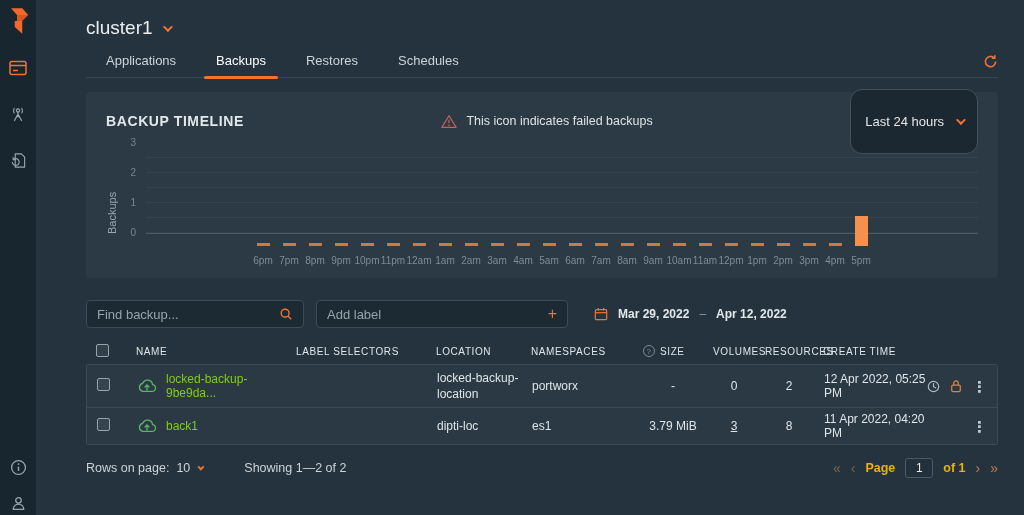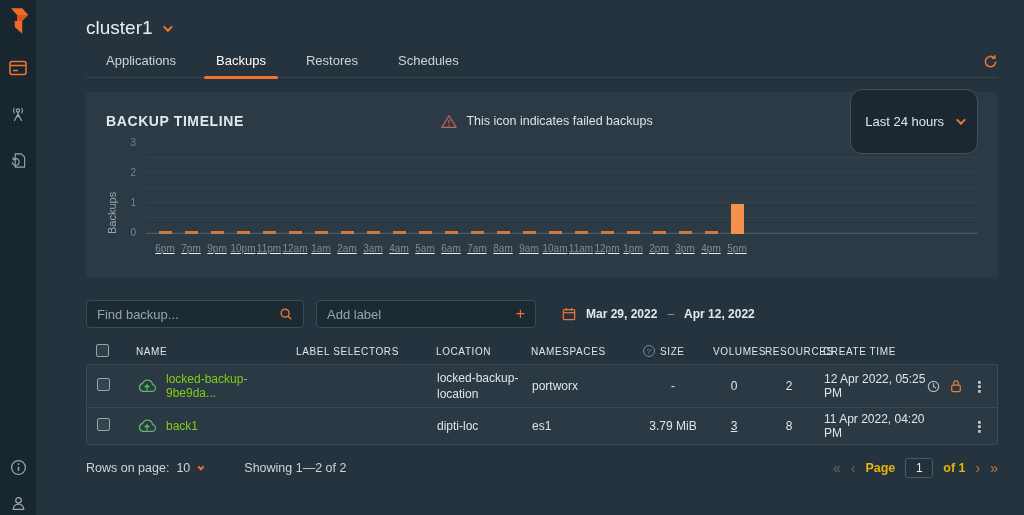--- a/index.html
+++ b/index.html
@@ -36,34 +36,34 @@
   .panel-title{font-size:14px;font-weight:700;letter-spacing:.6px;color:#e2e8ea;}
   .failed-note{flex:1;display:flex;align-items:center;justify-content:center;gap:9px;font-size:12.5px;color:#dde3e6;}
   .range-btn{display:flex;align-items:center;gap:12px;background:#1b2832;border:1px solid var(--border);border-radius:12px;padding:24px 14px;font-size:13px;color:#e5e5e5;cursor:pointer;}
 
   .chart-area{display:flex;margin-top:6px;}
   .ylabel{writing-mode:vertical-rl;transform:rotate(180deg);font-size:11px;color:#9aa5ad;height:90px;display:flex;align-items:center;margin-right:2px;}
   .ycol{position:relative;width:26px;height:114px;flex:none;}
   .ytick{position:absolute;right:10px;font-size:10px;color:var(--dim);}
   .plot{flex:1;position:relative;height:114px;}
   .grid{position:absolute;left:0;right:0;top:0;height:90px;background-image:repeating-linear-gradient(to top,#35434d 0 1px,transparent 1px 15px);border-bottom:1px solid #4a5963;}
-  .cols{position:absolute;left:0;right:0;top:0;display:flex;justify-content:flex-start;padding:0 6px;text-decoration:underline;}
+  .cols{position:absolute;left:0;right:0;top:12px;display:flex;justify-content:center;padding:0 6px;}
   .ccol{width:26px;display:flex;flex-direction:column;align-items:center;}
   .bar-area{height:90px;display:flex;align-items:flex-end;justify-content:center;}
   .bar{width:13px;background:var(--orange-bar);}
   .bar.zero{height:3px;background:#cf7a3c;}
   .xlab{margin-top:9px;font-size:10px;color:#7e8c96;white-space:nowrap;}
 
   
   .filter-row{margin-top:22px;display:flex;align-items:center;gap:12px;height:28px;}
   .inputbox{display:flex;align-items:center;background:var(--bg-input);border:1px solid #3c4b55;border-radius:4px;height:28px;padding:0 10px;}
   .inputbox input{background:transparent;border:none;outline:none;color:#cfd7db;font-size:13px;flex:1;}
   .inputbox input::placeholder{color:#97a4ab;}
   .find-box{width:218px;}
-  .label-box{width:220px;}
+  .label-box{width:252px;}
   .plus{color:var(--orange);font-size:16px;line-height:1;cursor:pointer;}
   .daterange{display:flex;align-items:center;gap:10px;margin-left:14px;font-size:12px;font-weight:700;color:#e3e8ea;}
   .date-sep{color:#8d9aa3;font-weight:400;}
 
   
   .table{margin-top:10px;font-size:12px;}
   .thead,.trow{display:grid;grid-template-columns:44px 160px 140px 95px 112px 70px 52px 58px 119px 60px;align-items:center;}
   .thead{height:26px;color:#7c8a94;font-size:10px;letter-spacing:.6px;}
   .tbody{border:1px solid #3b4a54;border-radius:2px;}
   .trow{background:var(--bg-row);min-height:36px;}
@@ -198,20 +198,26 @@
                 <div class="bar-area">
                   <div class="bar zero"></div>
                 </div>
                 <div class="xlab">6pm</div>
               </div>
               <div class="ccol">
                 <div class="bar-area">
                   <div class="bar zero"></div>
                 </div>
                 <div class="xlab">7pm</div>
+              </div>
+              <div class="ccol">
+                <div class="bar-area">
+                  <div class="bar zero"></div>
+                </div>
+                <div class="xlab">8pm</div>
               </div>
               <div class="ccol">
                 <div class="bar-area">
                   <div class="bar zero"></div>
                 </div>
                 <div class="xlab">9pm</div>
               </div>
               <div class="ccol">
                 <div class="bar-area">
                   <div class="bar zero"></div>

